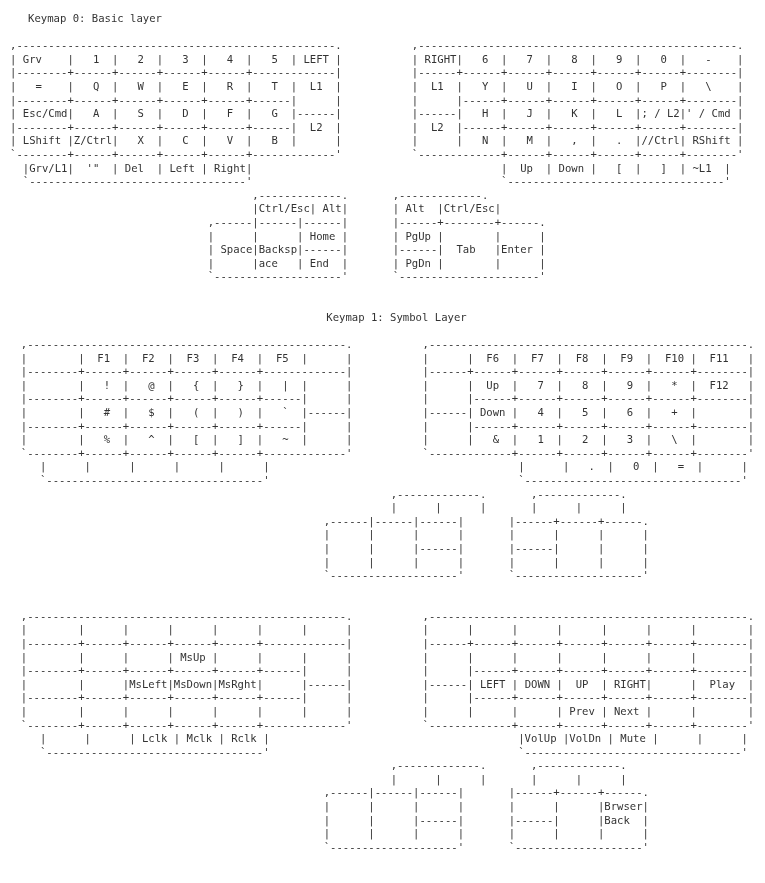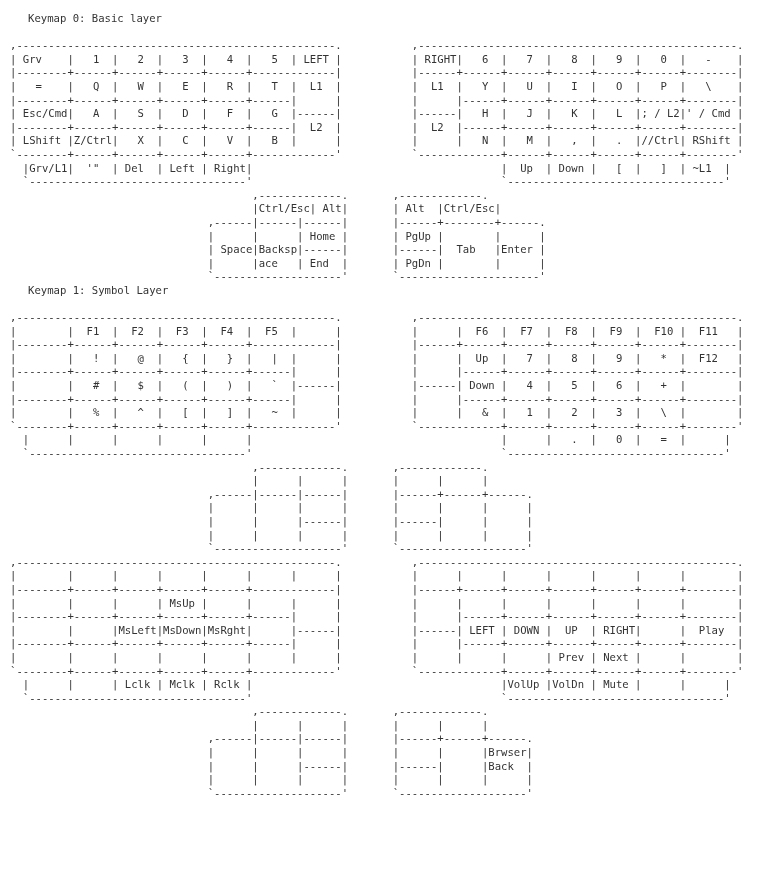--- a/index.html
+++ b/index.html
@@ -21,20 +21,22 @@
     font-size: 10.6px;
     line-height: 13.6px;
     color: #333333;
     white-space: pre;
   }
   .keymap-title {
     margin-left: 18px;
     margin-bottom: 13.6px;
   }
   .keymap-section + .keymap-section {
+    margin-top: 27px;
+    text-align: center;
   }
 </style>
 </head>
 <body>
 
 <div class="doc">
 
   <div class="keymap-section">
     <pre class="keymap-title">Keymap 0: Basic layer</pre>
     <pre class="keymap-ascii">,--------------------------------------------------.           ,--------------------------------------------------.

